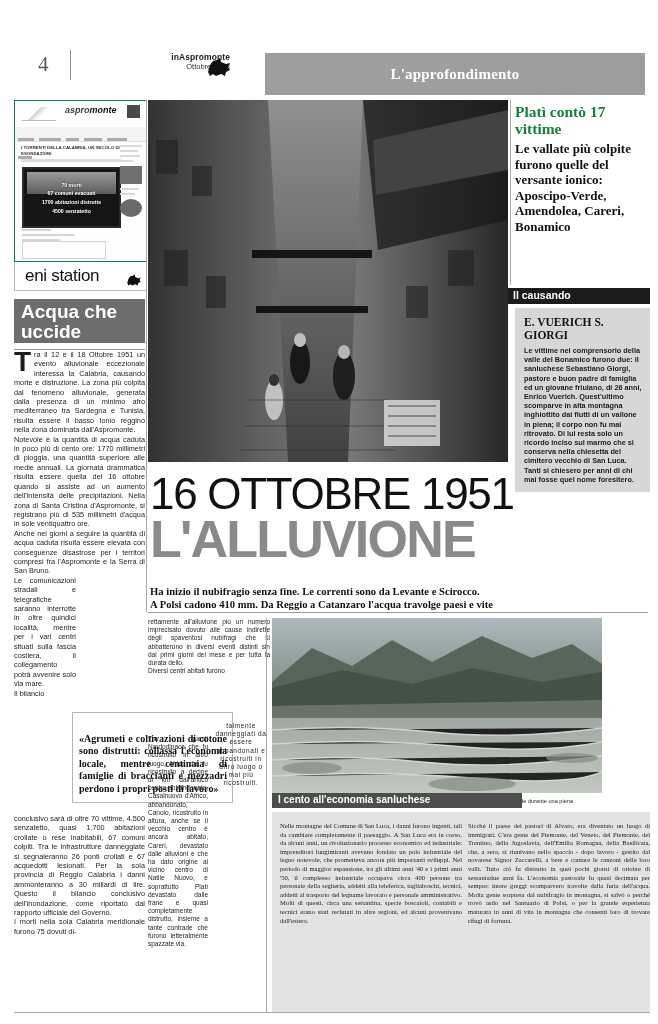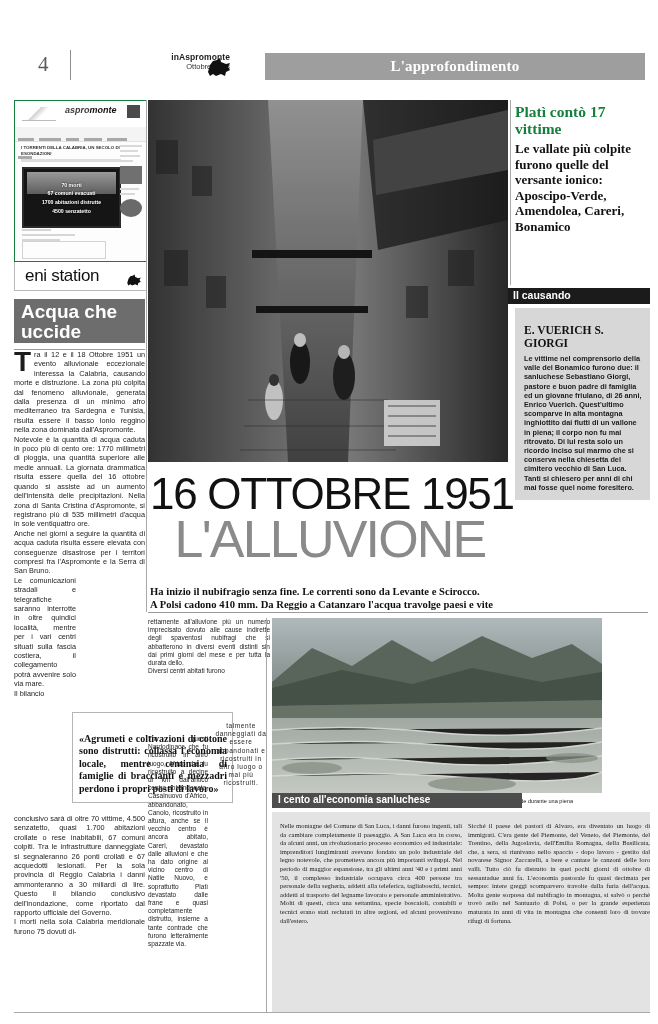--- a/index.html
+++ b/index.html
@@ -7,21 +7,21 @@
   .page{width:658px;height:1024px;position:relative;background:#fff;}
 
   
   .masthead{position:absolute;left:0;top:48px;width:658px;height:44px;}
   .folio{position:absolute;left:38px;top:4px;font-size:21px;color:#5a5a5a;font-family:"Liberation Serif",serif;}
   .folio-rule{position:absolute;left:70px;top:2px;width:1px;height:30px;background:#8d8d8d;}
   .logo-wrap{position:absolute;left:105px;top:4px;width:125px;text-align:right;}
   .logo-name{font-size:8.5px;font-weight:bold;color:#222;letter-spacing:.1px;line-height:10px;}
   .logo-date{font-size:7.5px;color:#333;line-height:10px;}
   .logo-wolf{position:absolute;right:-2px;top:4px;width:26px;height:22px;}
-  .section-bar{position:absolute;left:265px;top:5px;width:380px;height:27px;background:#9e9e9e;
+  .section-bar{position:absolute;left:265px;top:5px;width:380px;height:42px;background:#9e9e9e;
     display:flex;align-items:center;justify-content:center;}
   .section-bar span{color:#fff;font-size:15px;font-weight:bold;font-family:"Liberation Serif",serif;letter-spacing:.2px;}
 
   
   .col-left{position:absolute;left:14px;top:100px;width:131px;}
   .screenshot{width:131px;height:160px;border:1px solid #15803d;background:#fdfdfd;position:relative;overflow:hidden;}
   .ss-top{position:absolute;left:0;top:0;right:0;height:26px;background:#fff;border-bottom:1px solid #ddd;}
   .ss-logo1{position:absolute;left:7px;top:6px;width:34px;height:13px;background:
      linear-gradient(135deg,#fff 40%,#cfcfcf 41%,#fff 60%);border-bottom:1px solid #bbb;}
   .ss-logo2{position:absolute;left:50px;top:4px;font-size:9px;font-weight:bold;color:#3a3a3a;font-style:italic;}
@@ -69,34 +69,34 @@
 
   
   .mid-col{position:absolute;left:148px;top:618px;width:122px;font-size:6.5px;line-height:8.2px;text-align:justify;color:#1d1d1d;}
   .mid-col2{position:absolute;left:148px;top:735px;width:60px;font-size:6.5px;line-height:8.2px;text-align:justify;color:#1d1d1d;}
   .mid-col3{position:absolute;left:212px;top:722px;width:58px;font-size:6.5px;line-height:8.2px;text-align:justify;color:#1d1d1d;}
 
   
   .hl-wrap{position:absolute;left:150px;top:472px;width:360px;}
   .hl1{font-size:44px;font-weight:normal;letter-spacing:-1.3px;line-height:44px;color:#111;
        font-family:"Liberation Sans",sans-serif;white-space:nowrap;}
-  .hl2{font-size:52px;font-weight:normal;letter-spacing:-1.8px;line-height:50px;color:#8a8a8a;
-       font-family:"Liberation Sans",sans-serif;white-space:nowrap;margin-top:-2px;text-align:center;}
+  .hl2{font-size:52px;font-weight:bold;letter-spacing:-1.8px;line-height:50px;color:#8a8a8a;
+       font-family:"Liberation Sans",sans-serif;white-space:nowrap;margin-top:-2px;}
   .hl-sub{position:absolute;left:150px;top:586px;width:500px;font-family:"Liberation Serif",serif;
       font-weight:bold;font-size:10.6px;line-height:12.8px;color:#111;}
   .hl-rule{position:absolute;left:148px;top:612px;width:500px;height:1px;background:#9b9b9b;}
 
   
   .rail{position:absolute;left:515px;top:103px;width:134px;}
   .rail-title{font-family:"Liberation Serif",serif;font-size:15.5px;font-weight:bold;line-height:17px;color:#15803d;}
   .rail-deck{font-family:"Liberation Serif",serif;font-size:13px;font-weight:bold;line-height:15.6px;color:#111;margin-top:4px;}
 
   .ricordo-bar{position:absolute;left:508px;top:288px;width:142px;height:16px;background:#1b1b1b;}
   .ricordo-bar span{color:#fff;font-size:10.5px;font-weight:bold;padding:1px 0 0 5px;display:block;font-family:"Liberation Sans",sans-serif;}
-  .ricordo-box{position:absolute;left:515px;top:308px;width:135px;background:#d7d7d7;padding:16px 8px 8px 9px;box-sizing:border-box;}
+  .ricordo-box{position:absolute;left:515px;top:308px;width:135px;background:#d7d7d7;padding:8px 8px 8px 9px;box-sizing:border-box;}
   .ricordo-names{font-family:"Liberation Serif",serif;font-size:11.5px;font-weight:bold;line-height:13px;color:#111;margin-bottom:4px;}
   .ricordo-txt{font-size:7.3px;line-height:9.2px;color:#1c1c1c;font-weight:bold;}
 
   
   .danni-bar{position:absolute;left:272px;top:793px;width:250px;height:15px;background:#4d4d4d;}
   .danni-bar span{color:#fff;font-size:10px;font-weight:bold;padding:1px 0 0 6px;display:block;}
   .bottom-box{position:absolute;left:272px;top:812px;width:378px;height:200px;background:#e3e3e3;}
   .bcol{position:absolute;top:822px;width:182px;font-family:"Liberation Serif",serif;font-size:6.6px;
         line-height:8.6px;text-align:justify;color:#1a1a1a;}
   .bcol.a{left:280px;}

